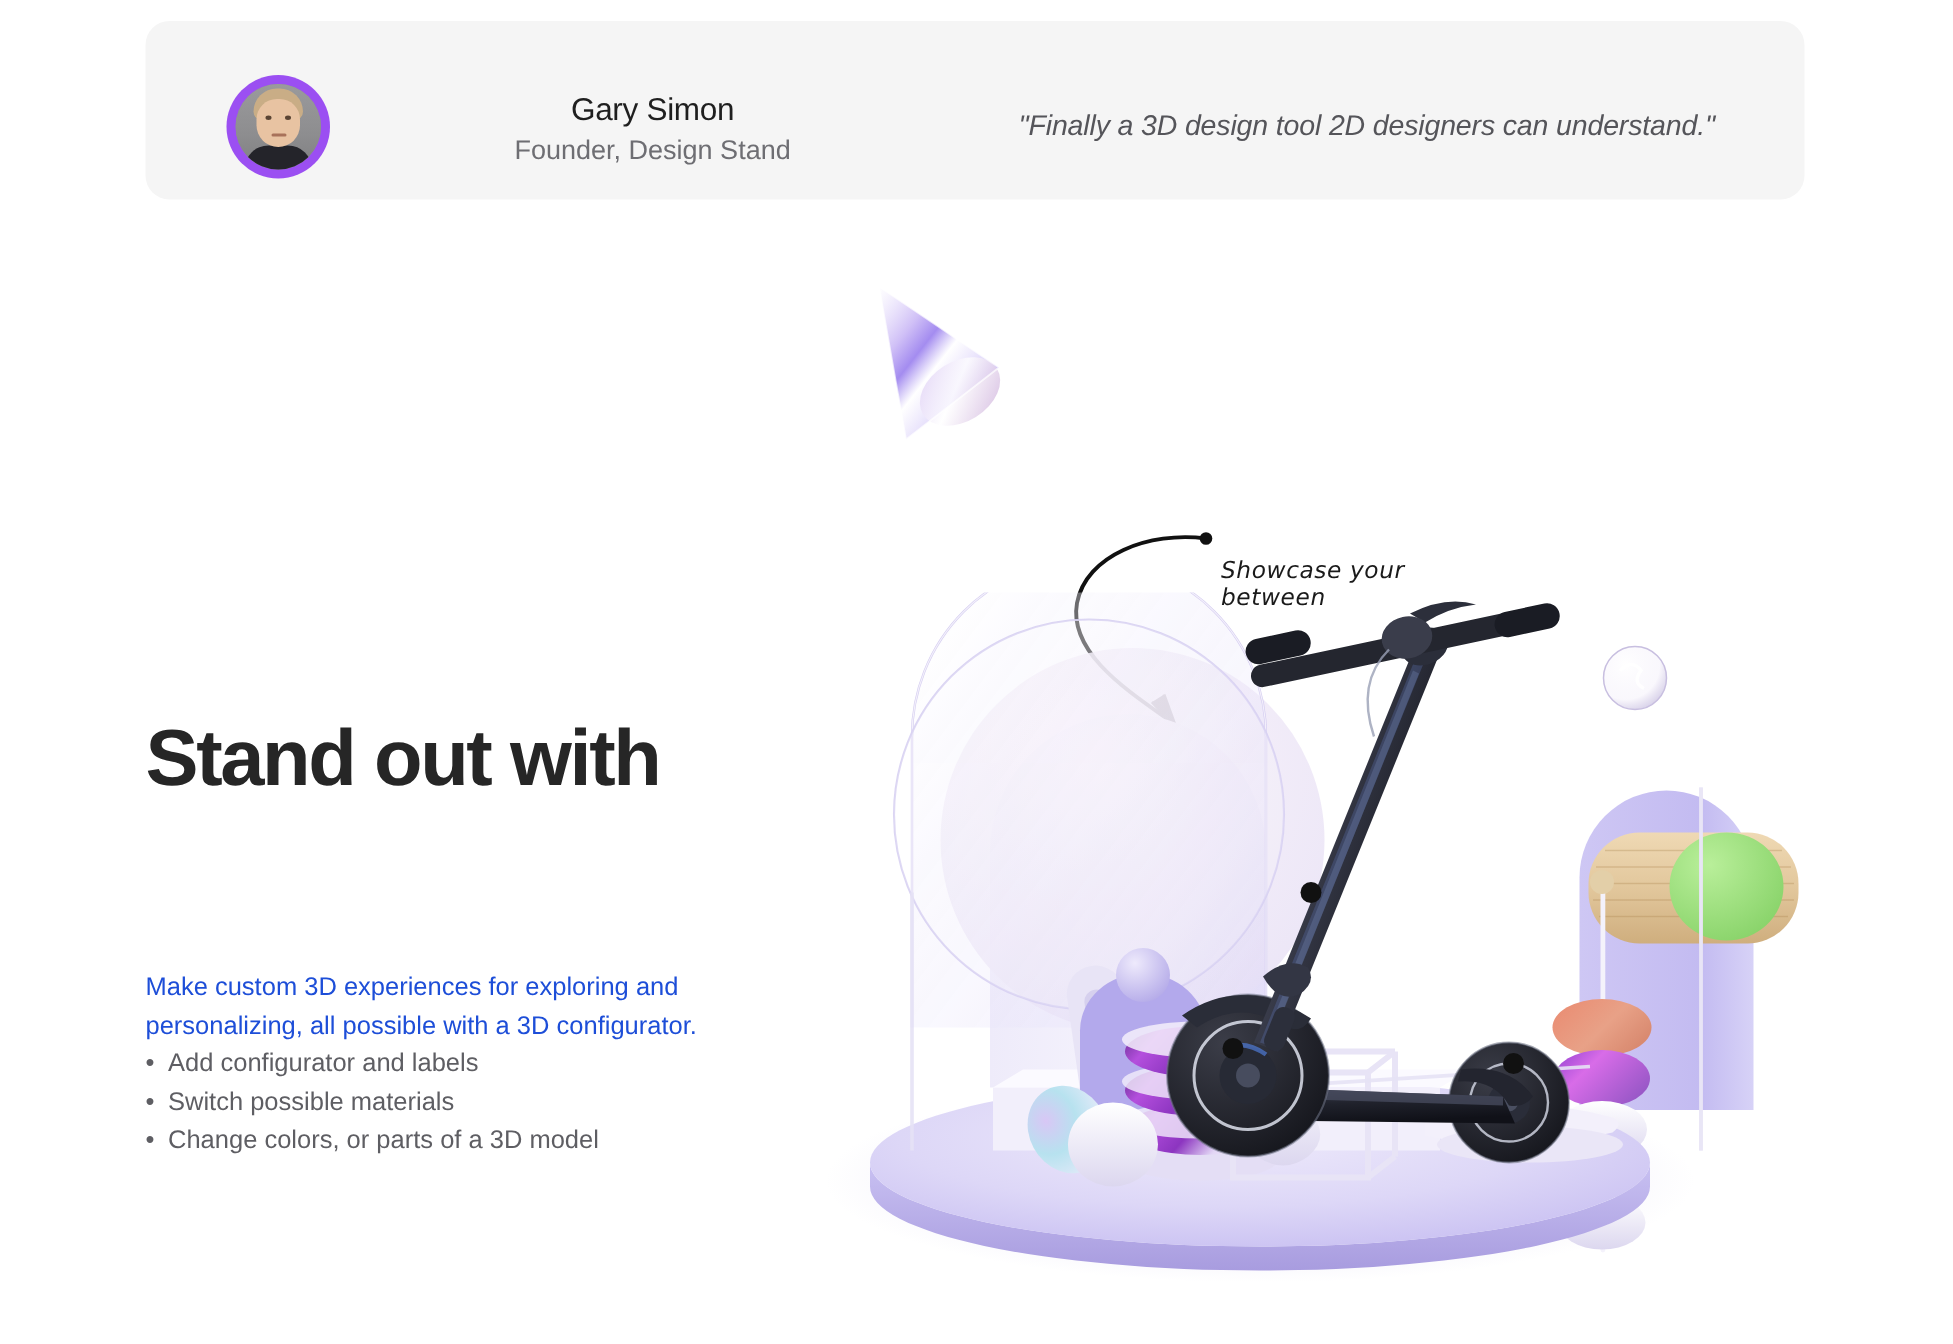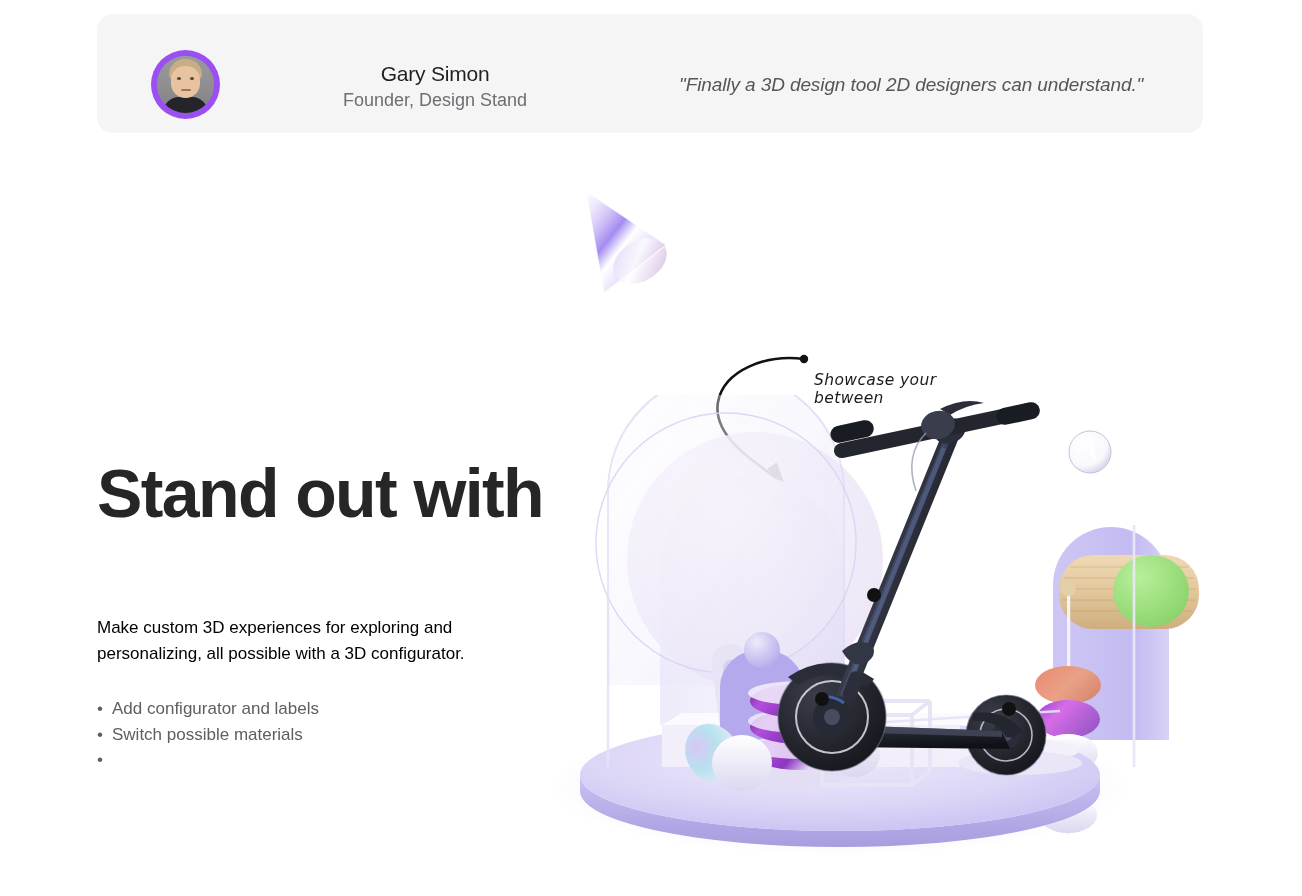--- a/index.html
+++ b/index.html
@@ -58,28 +58,28 @@
     font-size: 18px; color: #6e6e73; line-height: 25px; margin-top: 1px;
   }
   .quote-text {
     position: absolute; left: 582px; top: 60px;
     font-size: 19px; font-style: italic; color: #55555a;
     letter-spacing: -0.1px; white-space: nowrap;
   }
 
   
   .headline {
-    position: absolute; left: 97px; top: 462px;
+    position: absolute; left: 97px; top: 474px;
     width: 470px;
-    font-size: 68px; font-weight: bold; color: #262626;
+    font-size: 53px; font-weight: bold; color: #262626;
     line-height: 63px; letter-spacing: -1.6px;
   }
   .lede {
-    position: absolute; left: 97px; top: 615px; width: 430px;
-    font-size: 17px; color: #000000; line-height: 25.5px;
+    position: absolute; left: 97px; top: 645px; width: 430px;
+    font-size: 17px; color: #1d4ed8; line-height: 25.5px;
   }
   .bullet-list {
     position: absolute; left: 97px; top: 696px;
     list-style: none;
   }
   .bullet-list li {
     font-size: 17px; color: #5e5e63; line-height: 25.5px;
     padding-left: 15px; position: relative;
   }
   .bullet-list li .dot {
@@ -164,20 +164,21 @@
     <li>
       <span class="dot">•</span>
       <span>Add configurator and labels</span>
     </li>
     <li>
       <span class="dot">•</span>
       <span>Switch possible materials</span>
     </li>
     <li>
       <span class="dot">•</span>
+      <span>Change colors, or parts of a 3D model</span>
     </li>
   </ul>
 
   <div class="annotation">
     <svg class="arrow-svg" width="300" height="150" viewBox="0 0 300 150">
       <path d="M98 13 C 60 8, 18 24, 12 56 C 6 90, 48 116, 76 136" fill="none" stroke="#111111" stroke-width="2.6" stroke-linecap="round"></path>
       <path d="M62 122 L78 139 L70 117" fill="#111111" stroke="#111111" stroke-width="2" stroke-linejoin="round"></path>
       <circle cx="98" cy="13" r="4.2" fill="#111111"></circle>
     </svg>
     <div class="annotation-label">

